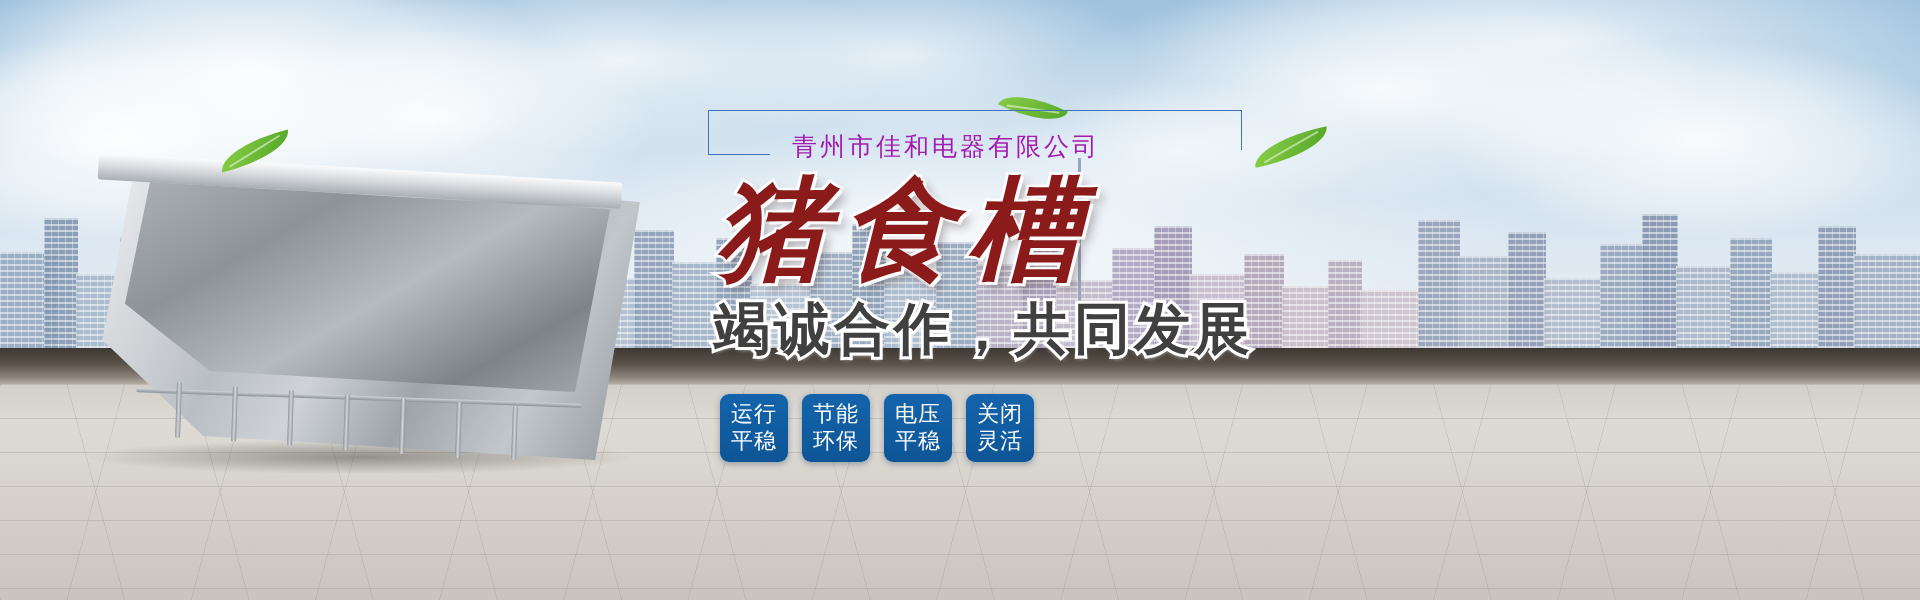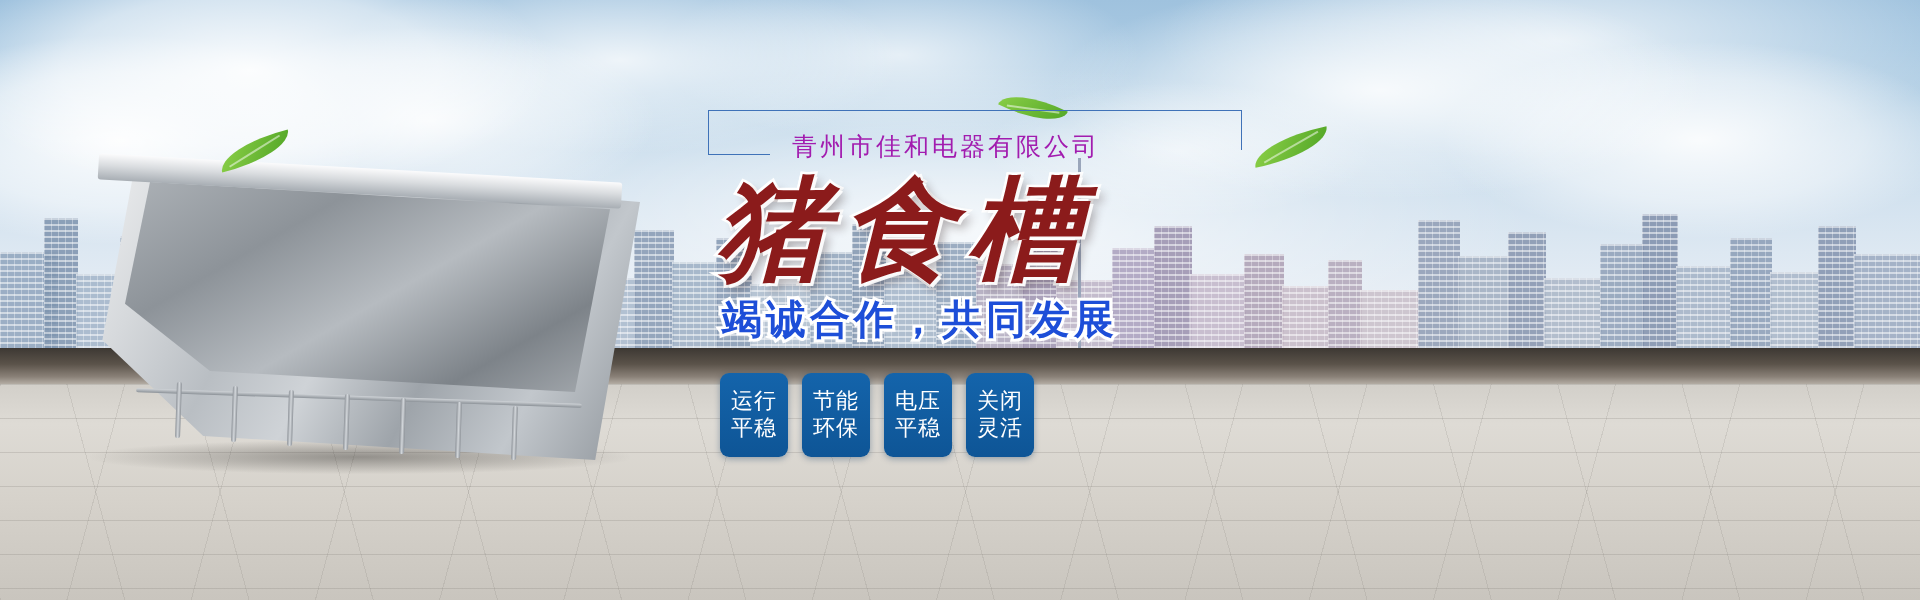--- a/index.html
+++ b/index.html
@@ -111,31 +111,31 @@
     color:#8b1b1b;
     -webkit-text-stroke:5px #ffffff;
     paint-order:stroke fill;
     text-shadow:
       3px 3px 0 rgba(255,255,255,.9),
       -2px -2px 0 rgba(255,255,255,.9),
       6px 7px 10px rgba(40,20,20,.30);
     white-space:nowrap;
   }
   .sub-title{
-    margin-top:4px; margin-left:32px;
-    font-size:40px; font-weight:700; letter-spacing:4px;
-    color:#1d4ed8; white-space:nowrap;
+    margin-top:4px; margin-left:24px;
+    font-size:56px; font-weight:700; letter-spacing:4px;
+    color:#404040; white-space:nowrap;
     -webkit-text-stroke:6px #ffffff;
     paint-order:stroke fill;
     text-shadow:0 2px 5px rgba(255,255,255,.95);
   }
 
   .badges{ display:flex; gap:14px; margin-top:26px; margin-left:30px; }
   .badge{
-    width:68px; height:84px; border-radius:9px;
+    width:68px; height:68px; border-radius:9px;
     background:linear-gradient(to bottom,#1464ab,#0e5596);
     color:#fff; font-size:22px; font-weight:500; letter-spacing:1px;
     display:flex; flex-direction:column; align-items:center; justify-content:center;
     line-height:1.22; box-shadow:0 2px 6px rgba(10,50,90,.35);
   }
 </style>
 </head>
 <body>
 
 <div class="banner">

